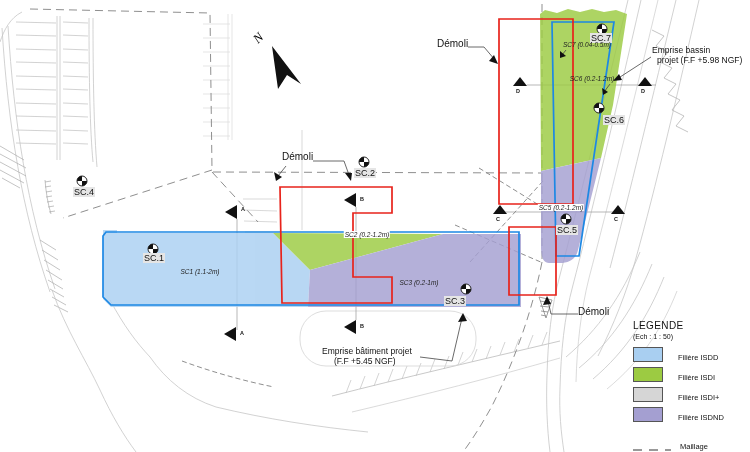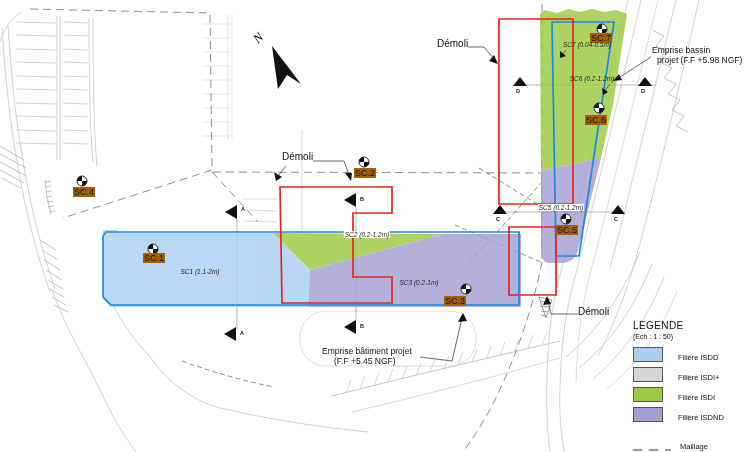--- a/index.html
+++ b/index.html
@@ -1,21 +1,21 @@
 <!DOCTYPE html>
 <html><head>
 <meta charset="utf-8">
 <style>
   html,body{margin:0;padding:0;background:#fff;}
   #stage{position:relative;width:750px;height:452px;background:#fff;overflow:hidden;
          font-family:"Liberation Sans",sans-serif;}
   #stage svg{position:absolute;left:0;top:0;}
   .lbl{position:absolute;color:#111;white-space:nowrap;font-family:"Liberation Sans",sans-serif;}
   .ctr{transform:translateX(-50%);}
-  .sc-label{font-size:9px;line-height:10px;background:#a16207;padding:0 1px;}
+  .sc-label{font-size:9px;line-height:10px;background:#e5e5e5;padding:0 1px;}
   .sc-note{font-size:6.5px;line-height:7px;font-style:italic;color:#222;}
   .boxed{background:#fff;padding:0 1px;}
   .demoli{font-size:10px;line-height:9px;}
   .emprise{font-size:8.5px;line-height:10px;}
   .emprise .l2{display:block;padding-left:5px;}
   .emprise.nopad .l2{padding-left:12px;}
   .sect{font-size:5.5px;font-weight:bold;line-height:6px;}
   .north-n{font-size:13px;font-style:italic;font-family:"Liberation Serif",serif;
            transform:rotate(-44deg);color:#000;}
   
@@ -203,21 +203,21 @@
 <div class="lbl emprise nopad" style="left:322px;top:346px;">
   <span>Emprise bâtiment projet</span>
   <span class="l2">(F.F +5.45 NGF)</span>
 </div>
 
 <div class="lbl sc-label ctr" style="left:154px;top:253px;">SC.1</div>
 <div class="lbl sc-label ctr" style="left:365px;top:168px;">SC.2</div>
 <div class="lbl sc-label ctr" style="left:455px;top:296px;">SC.3</div>
 <div class="lbl sc-label ctr" style="left:84px;top:187px;">SC.4</div>
 <div class="lbl sc-label ctr" style="left:567px;top:225px;">SC.5</div>
-<div class="lbl sc-label ctr" style="left:596px;top:115px;">SC.6</div>
+<div class="lbl sc-label ctr" style="left:614px;top:115px;">SC.6</div>
 <div class="lbl sc-label ctr" style="left:601px;top:33px;">SC.7</div>
 
 <div class="lbl sc-note ctr" style="left:200px;top:268px;">SC1 (1.1-2m)</div>
 <div class="lbl sc-note ctr boxed" style="left:367px;top:231px;">SC2 (0.2-1.2m)</div>
 <div class="lbl sc-note ctr" style="left:419px;top:279px;">SC3 (0.2-1m)</div>
 <div class="lbl sc-note ctr boxed" style="left:561px;top:204px;">SC5 (0.2-1.2m)</div>
 <div class="lbl sc-note ctr" style="left:592px;top:75px;">SC6 (0.2-1.2m)</div>
 <div class="lbl sc-note ctr" style="left:587px;top:41px;">SC7 (0.04-0.5m)</div>
 
 <div class="lbl sect" style="left:241px;top:206px;">A</div>
@@ -231,26 +231,26 @@
 
 <div class="legend">
   <div class="legend-title">LEGENDE</div>
   <div class="legend-scale">(Ech :  1 : 50)</div>
   <div class="legend-items">
     <div class="legend-item">
       <div class="swatch" style="background-color: rgb(169, 207, 241);"></div>
       <div class="legend-label">Filière ISDD</div>
     </div>
     <div class="legend-item">
+      <div class="swatch" style="background-color: rgb(156, 203, 66);"></div>
+      <div class="legend-label">Filière ISDI</div>
+    </div>
+    <div class="legend-item">
       <div class="swatch" style="background-color: rgb(214, 214, 214);"></div>
       <div class="legend-label">Filière ISDI+</div>
-    </div>
-    <div class="legend-item">
-      <div class="swatch" style="background-color: rgb(156, 203, 66);"></div>
-      <div class="legend-label">Filière ISDI</div>
     </div>
     <div class="legend-item">
       <div class="swatch" style="background-color: rgb(164, 159, 209);"></div>
       <div class="legend-label">Filière ISDND</div>
     </div>
   </div>
   <div class="maillage-row">
     <div class="maillage-line"></div>
     <div class="legend-label" style="margin-left:9px;">Maillage</div>
   </div>

